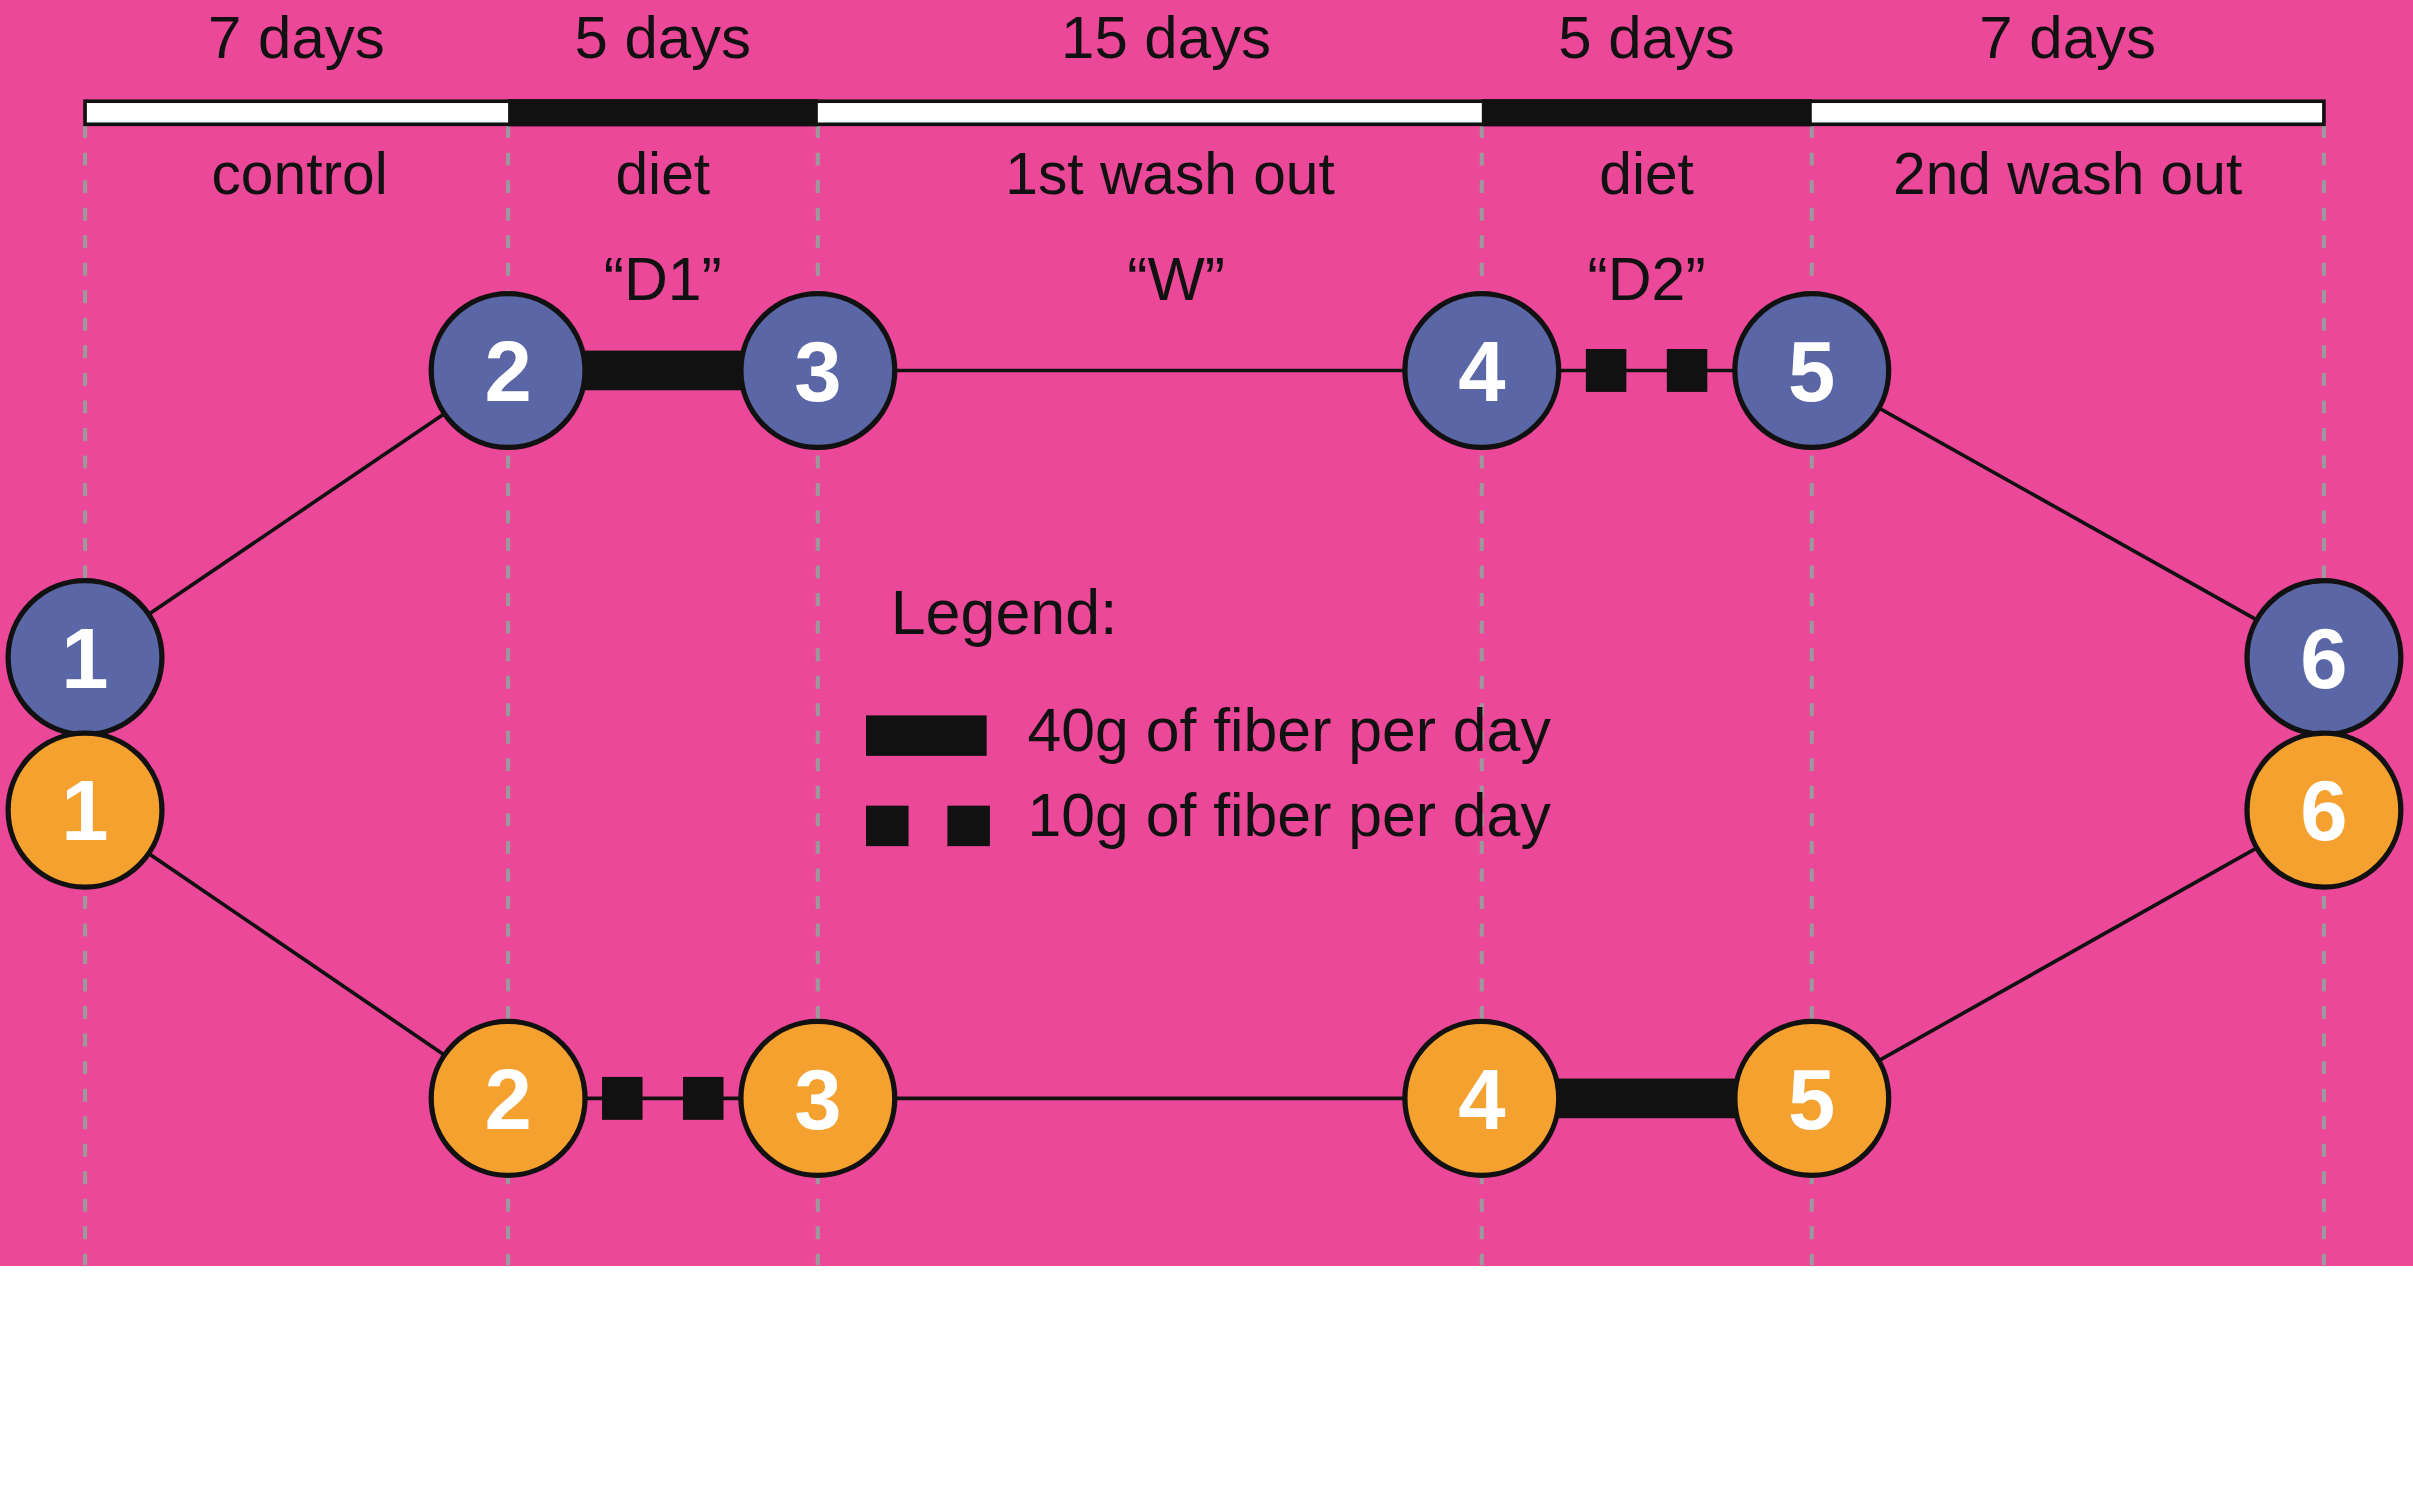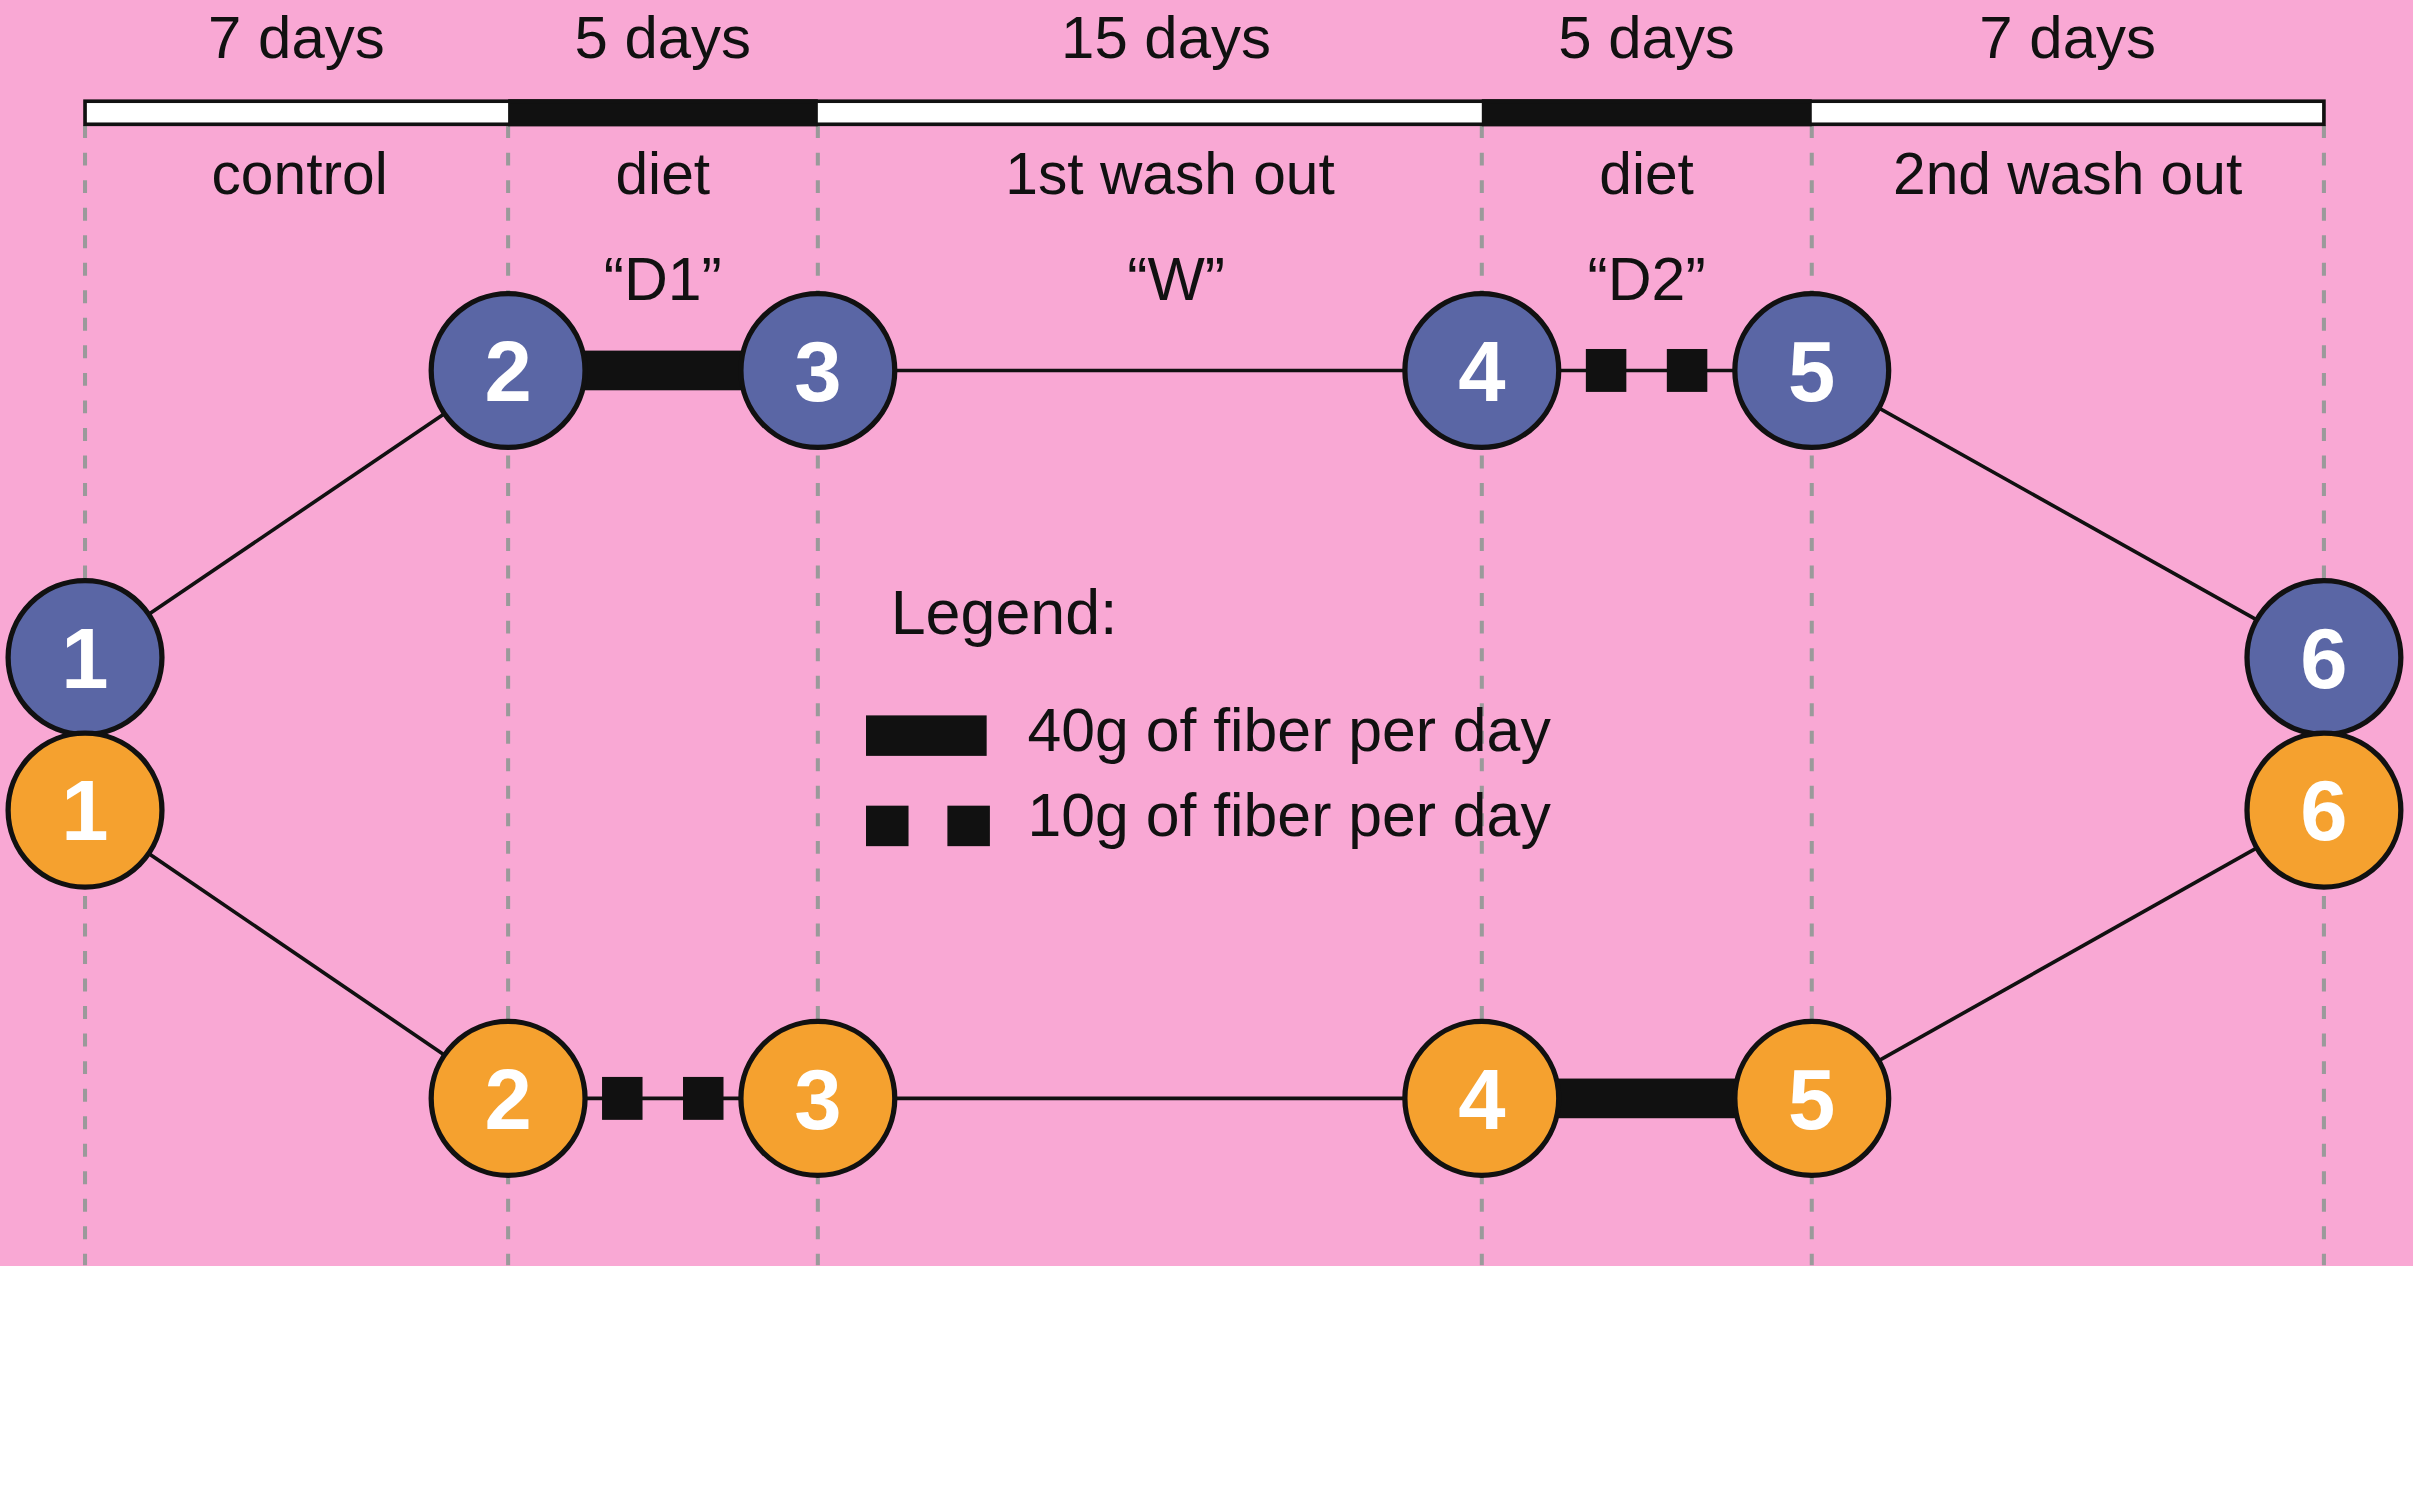--- a/index.html
+++ b/index.html
@@ -2,21 +2,21 @@
 <html style="font-size:7.7px"><head>
 <meta charset="utf-8">
 <style>
   html, body {
     margin: 0;
     padding: 0;
     background: #ffffff;
   }
   .figure-wrap {
     width: 100%;
-    background: #f9a8d4;
+    background: #ec4899;
   }
   svg {
     display: block;
     width: 100%;
     height: auto;
     font-family: "Liberation Sans", sans-serif;
   }
   .dash {
     stroke: #9a9a9a;
     stroke-width: 10;

